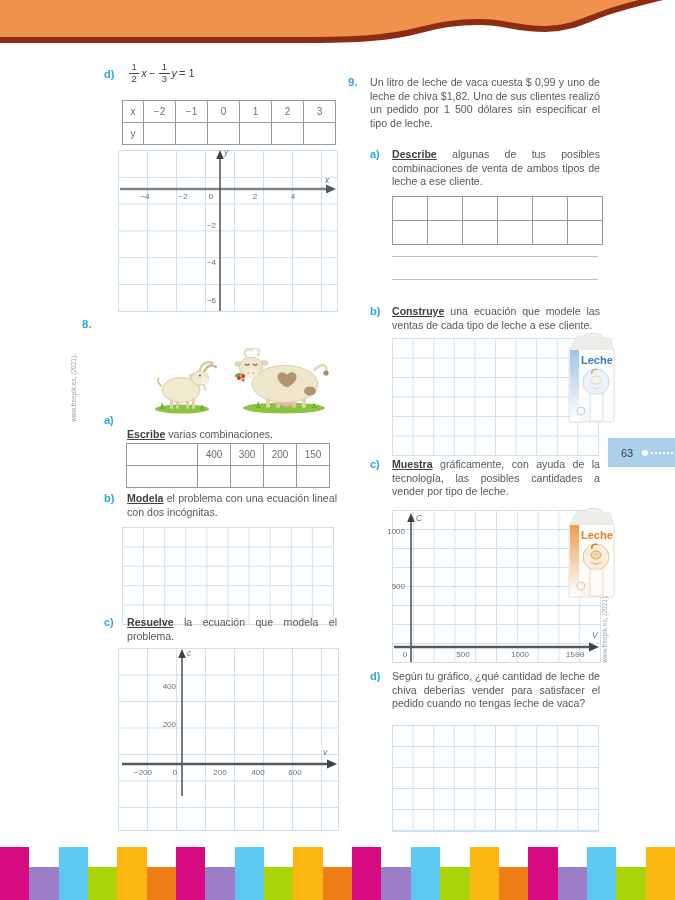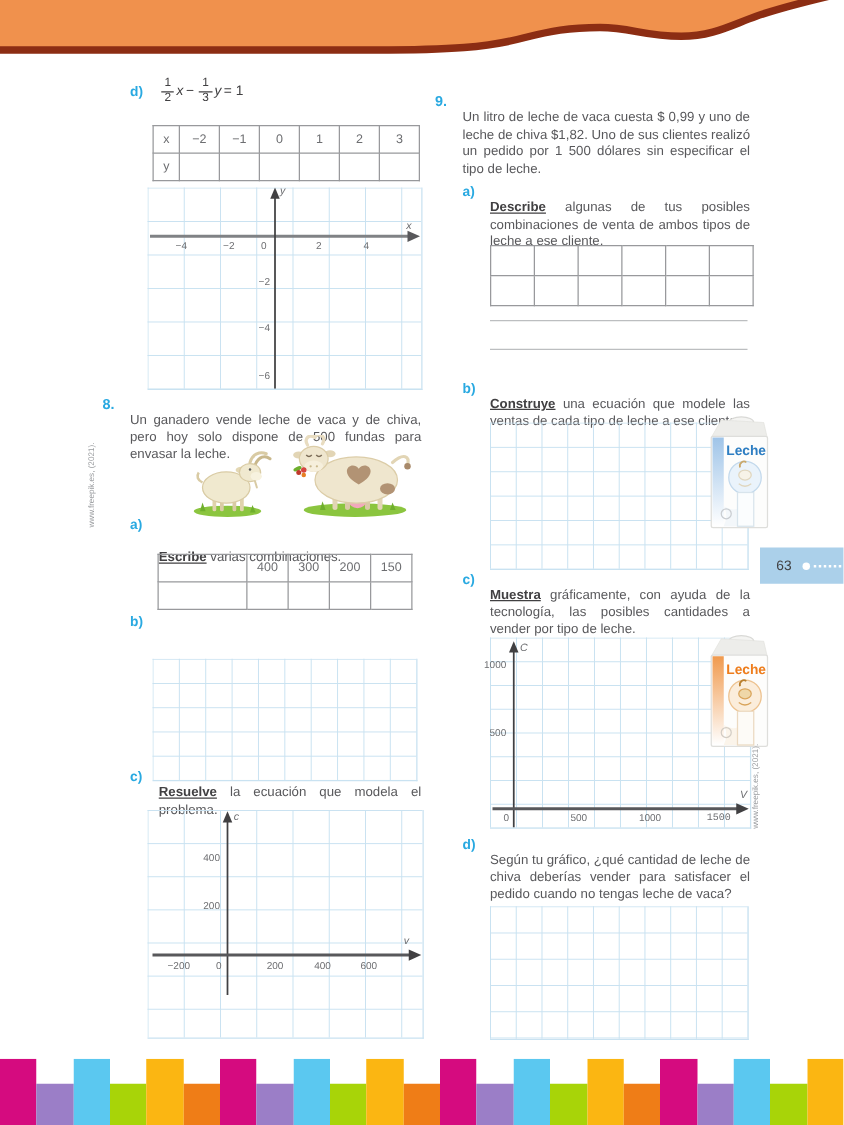--- a/index.html
+++ b/index.html
@@ -1,21 +1,21 @@
 <!DOCTYPE html>
 <html><head>
 <meta charset="utf-8">
 <style>
   html,body{margin:0;padding:0;}
   body{font-family:"Liberation Sans",sans-serif;background:#fff;}
   #page{position:relative;width:675px;height:900px;background:#fff;overflow:hidden;}
   .abs{position:absolute;}
   .num-label{color:#29A9E1;font-weight:bold;font-size:11.5px;}
   .sub-label{color:#29A9E1;font-weight:bold;font-size:11px;}
-  .body-text{font-size:10.6px;line-height:13.6px;color:#58585B;text-align:justify;margin-top:12px;}
+  .body-text{font-size:10.6px;line-height:13.6px;color:#58585B;text-align:justify;}
   .body-text b{color:#414042;text-decoration:underline;}
   .grid-bg{background-image:linear-gradient(#C9E2F1 1px,transparent 1px),linear-gradient(90deg,#C9E2F1 1px,transparent 1px);border-right:1px solid #C9E2F1;border-bottom:1px solid #C9E2F1;}
   table.wtable{border-collapse:collapse;table-layout:fixed;}
   table.wtable td{border:1px solid #98999C;text-align:center;font-size:10px;color:#6D6E71;padding:0;}
   .tick{position:absolute;font-size:8px;color:#6D6E71;white-space:nowrap;}
   .tick.center{transform:translateX(-50%);}
   .tick.right{text-align:right;}
   .axis-letter{position:absolute;font-size:8.5px;color:#6D6E71;font-style:italic;}
   .write-line{position:absolute;border-bottom:1px solid #BCBEC0;}
   .credit{position:absolute;font-size:6.5px;color:#9B9DA0;writing-mode:vertical-rl;transform:rotate(180deg);white-space:nowrap;}
@@ -93,21 +93,20 @@
     <span class="tick center" style="left:65px;top:42px;">−2</span>
     <span class="tick center" style="left:93px;top:42px;">0</span>
     <span class="tick center" style="left:137px;top:42px;">2</span>
     <span class="tick center" style="left:175px;top:42px;">4</span>
     <span class="tick right" style="left:78px;top:71px;width:20px;">−2</span>
     <span class="tick right" style="left:78px;top:108px;width:20px;">−4</span>
     <span class="tick right" style="left:78px;top:146px;width:20px;">−6</span>
   </div>
 
   <span class="abs num-label" style="left:82px;top:318px;">8.</span>
-  <div class="abs body-text" style="left:104px;top:318px;width:233px;">Un ganadero vende leche de vaca y de chiva, pero hoy solo dispone de 500 fundas para envasar la leche.</div>
 
   <span class="credit" style="left:70px;top:342px;height:80px;">www.freepik.es, (2021).</span>
 
   <svg class="abs" style="left:148px;top:360px;" width="72" height="54" viewBox="0 0 72 54">
     <ellipse cx="34" cy="49" rx="27" ry="4.5" fill="#8BC53F"></ellipse>
     <path d="M12,49 l2,-7 l2.5,7 Z" fill="#6FAF2D"></path>
     <path d="M52,50 l2,-6 l2.5,6 Z" fill="#6FAF2D"></path>
     <path d="M14,26 C10,24 9,21 11,18" stroke="#D9CBA4" stroke-width="2" fill="none"></path>
     <rect x="22" y="37" width="3" height="12" rx="1.5" fill="#E0D3AC"></rect>
     <rect x="28" y="38" width="3" height="11" rx="1.5" fill="#D9CBA4"></rect>
@@ -172,20 +171,23 @@
       <td></td>
           <td></td>
       <td></td>
           <td></td>
       <td></td>
     </tr>
   </tbody>
     </table>
 
   <span class="abs sub-label" style="left:104px;top:492px;">b)</span>
+  <div class="abs body-text" style="left:127px;top:492px;width:210px;">
+    <b>Modela</b><span> el problema con una ecuación lineal con dos incógnitas.</span>
+  </div>
   <div class="abs grid-bg" style="left:122px;top:527px;width:211px;height:97px;background-size:21.1px 19.4px;"></div>
 
   <span class="abs sub-label" style="left:104px;top:616px;">c)</span>
   <div class="abs body-text" style="left:127px;top:616px;width:210px;">
     <b>Resuelve</b><span> la ecuación que modela el problema.</span>
   </div>
 
   <div class="abs grid-bg" style="left:118px;top:648px;width:220px;height:182px;background-size:29px 26.5px;">
     <svg width="220" height="182" style="position:absolute;left:0;top:0;">
       <line x1="64" y1="8" x2="64" y2="148" stroke="#414042" stroke-width="1.4"></line>

